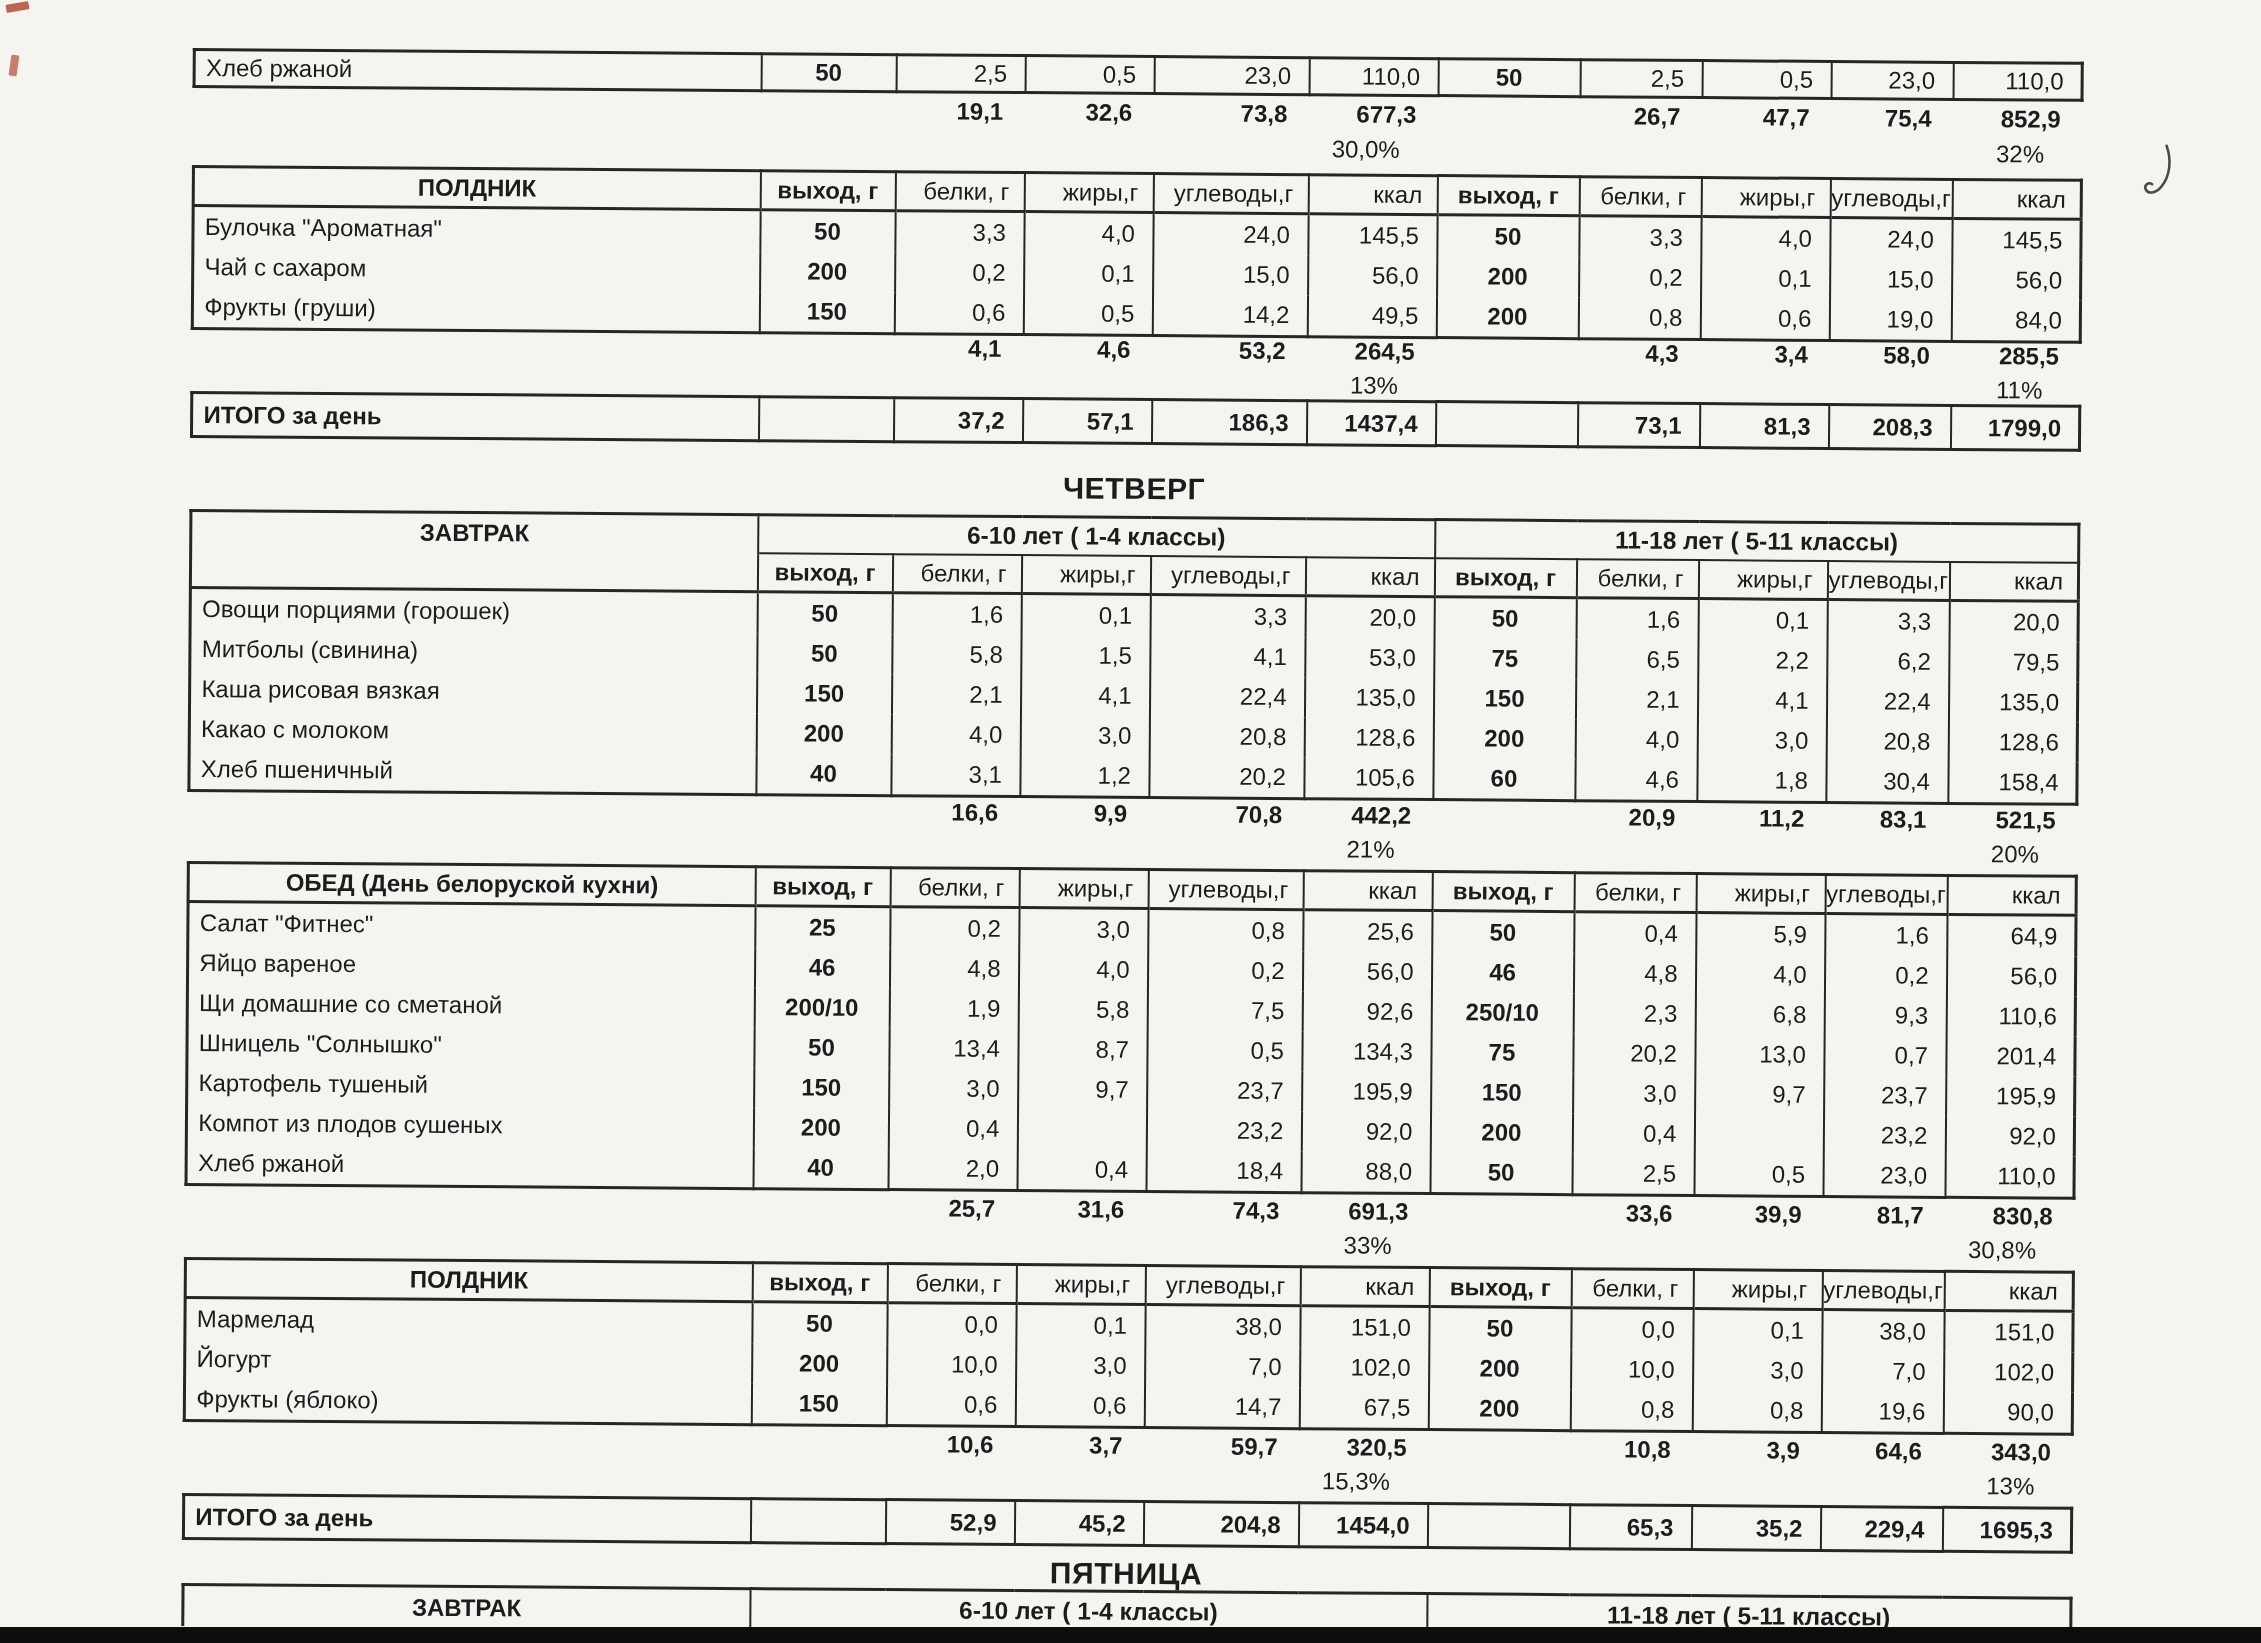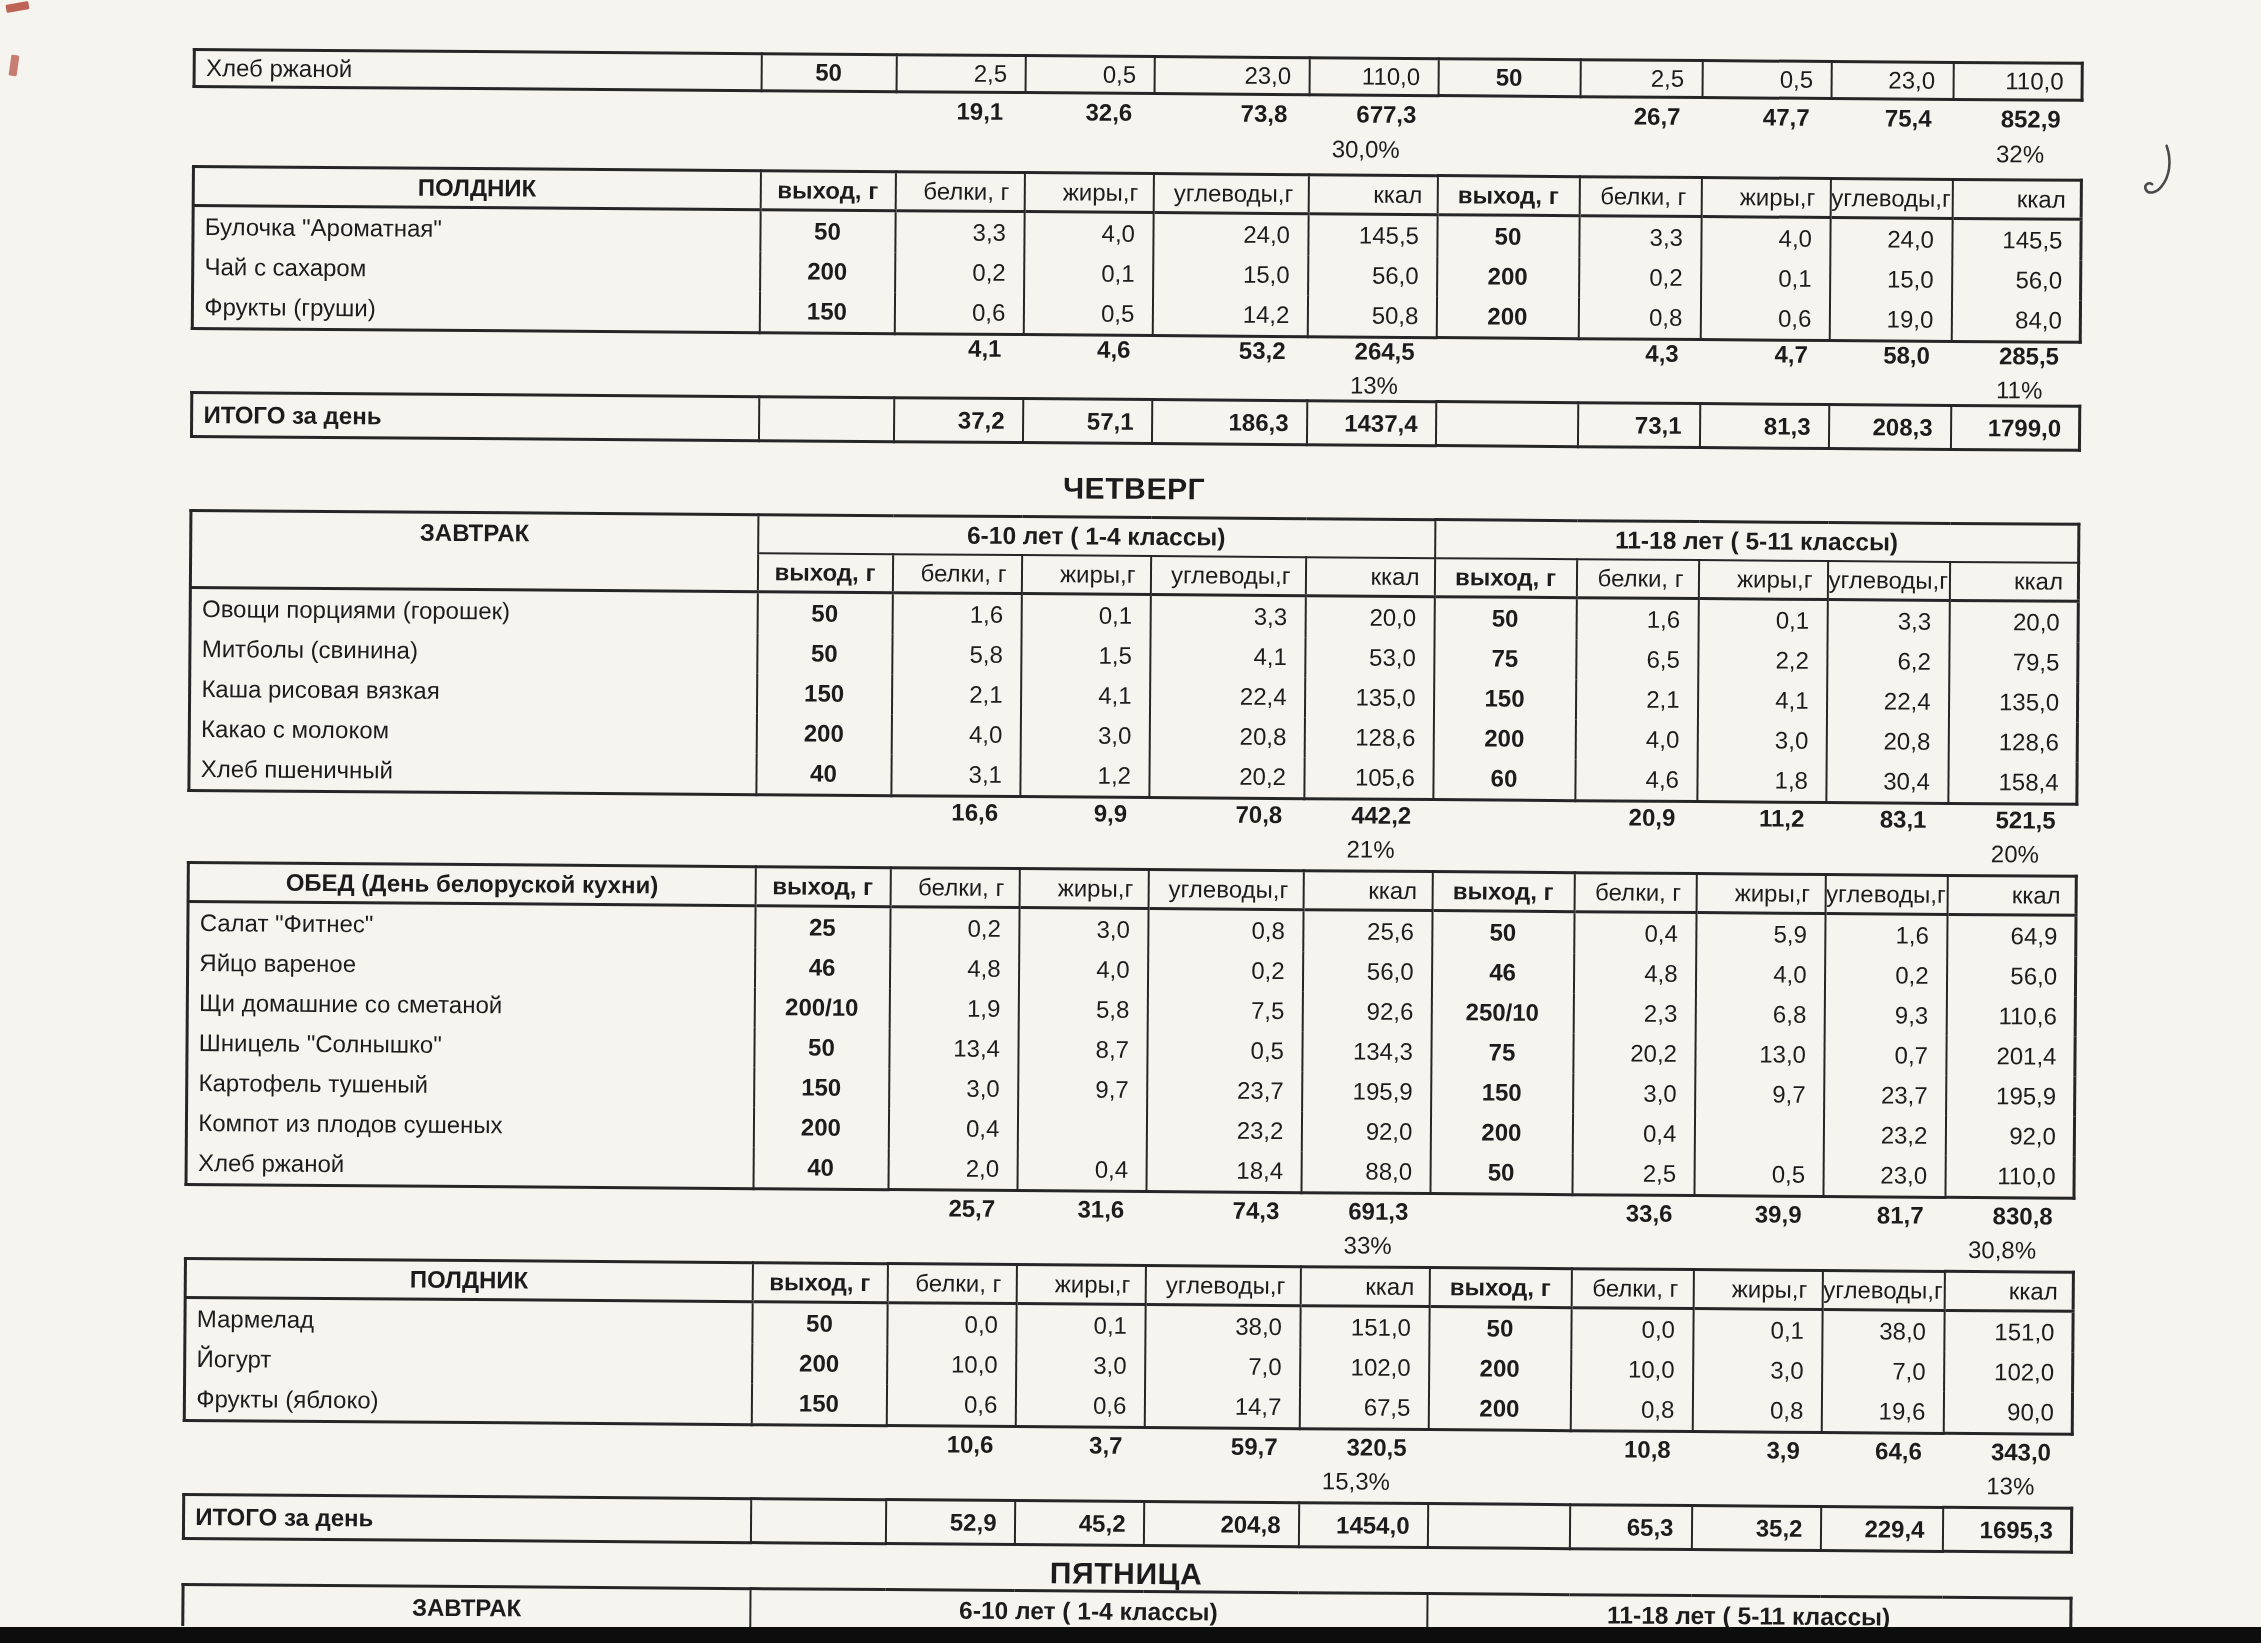--- a/index.html
+++ b/index.html
@@ -208,21 +208,21 @@
           <td class="col8">0,1</td>
           <td class="col9">15,0</td>
           <td class="col10">56,0</td>
         </tr>
         <tr class="food">
           <td class="col0">Фрукты (груши)</td>
           <td class="col1">150</td>
           <td class="col2">0,6</td>
           <td class="col3">0,5</td>
           <td class="col4">14,2</td>
-          <td class="col5">50,8</td>
+          <td class="col5">49,5</td>
           <td class="col6">200</td>
           <td class="col7">0,8</td>
           <td class="col8">0,6</td>
           <td class="col9">19,0</td>
           <td class="col10">84,0</td>
         </tr>
       </tbody>
   </table>
 
   <table class="free" style="top:326px;">
@@ -242,21 +242,21 @@
     <tbody>
         <tr class="totals">
           <td class="col0"></td>
           <td class="col1"></td>
           <td class="col2">4,1</td>
           <td class="col3">4,6</td>
           <td class="col4">53,2</td>
           <td class="col5">264,5</td>
           <td class="col6"></td>
           <td class="col7">4,3</td>
-          <td class="col8">4,7</td>
+          <td class="col8">3,4</td>
           <td class="col9">58,0</td>
           <td class="col10">285,5</td>
         </tr>
       </tbody>
   </table>
 
   <table class="free" style="top:361px;">
     <colgroup>
         <col style="width:567px">
         <col style="width:135px">

